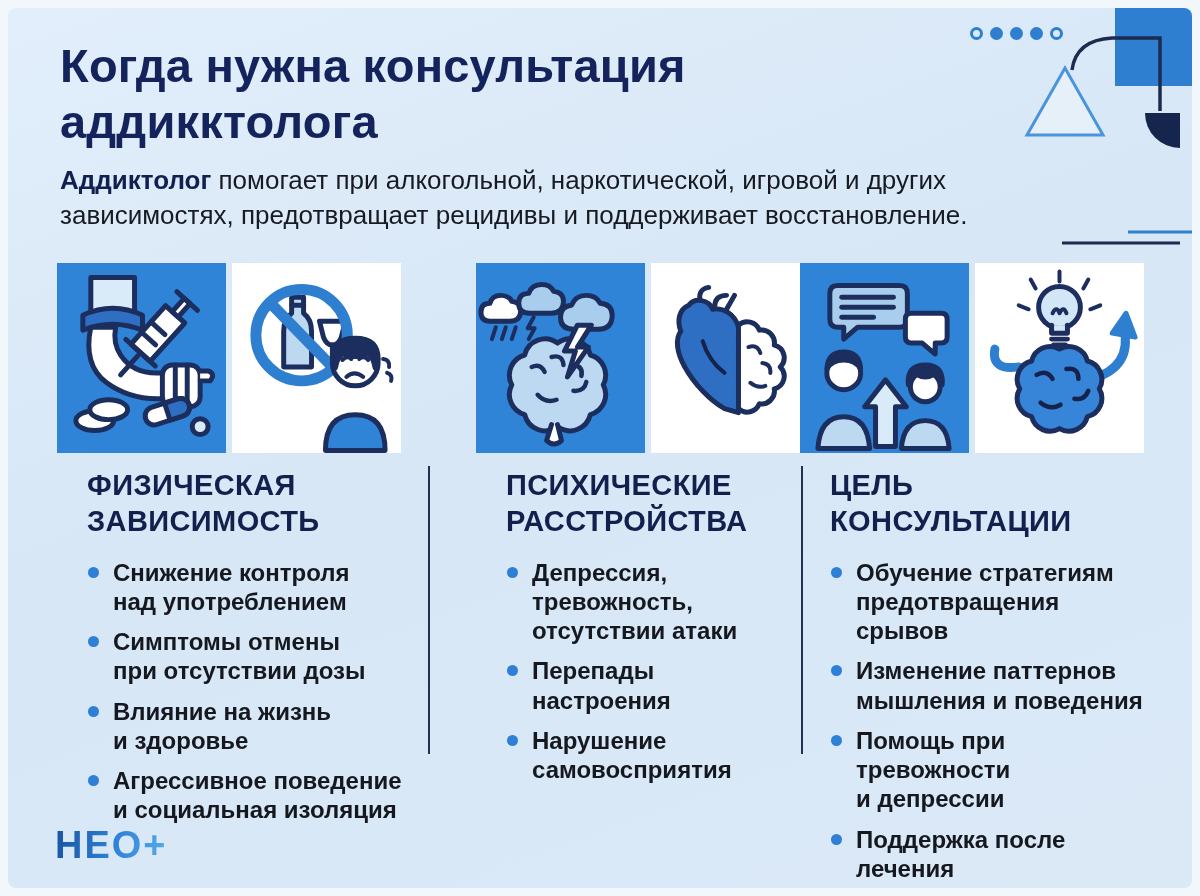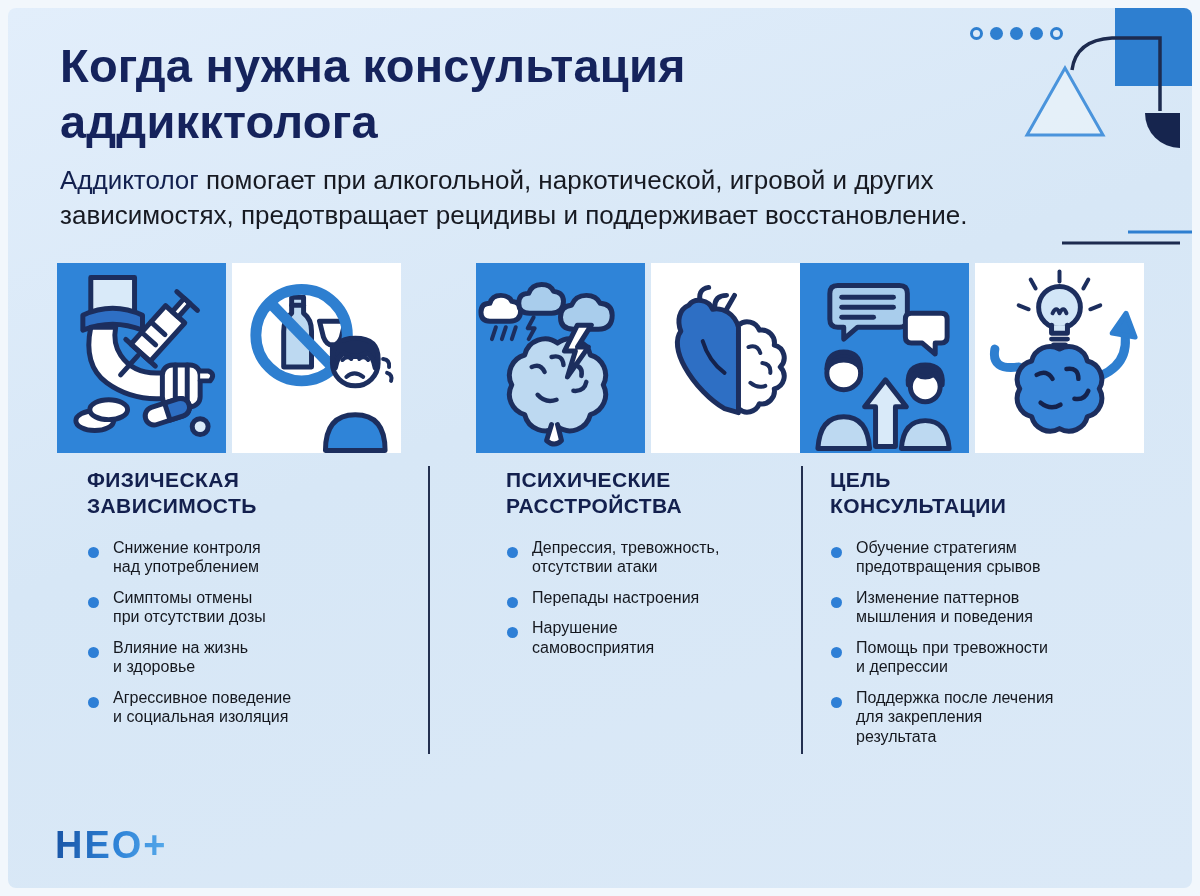--- a/index.html
+++ b/index.html
@@ -14,42 +14,42 @@
 
   .title {
     position:absolute; left:52px; top:30px;
     font-size:47px; line-height:1.19; font-weight:800;
     color:#15235c; white-space:pre-line; letter-spacing:0.2px;
   }
   .intro {
     position:absolute; left:52px; top:155px; width:1095px;
     font-size:26px; line-height:1.33; color:#171a22; white-space:pre-line;
   }
-  .intro b { color:#12204f; font-weight:400; }
+  .intro b { color:#12204f; font-weight:700; }
 
   .col { position:absolute; top:255px; width:346px; }
   .col-1 { left:49px; }
   .col-2 { left:423px;padding-left:45px; }
   .col-3 { left:792px; }
 
   .tiles { display:flex; gap:6px; height:190px; }
   .tile { width:169px; height:190px; flex:0 0 auto; }
   .tile.blue  { background:#2f84d8; }
   .tile.white { background:#ffffff; }
   .tile svg { width:100%; height:100%; display:block; }
 
   .col-heading {
     margin:14px 0 0 30px;
-    font-size:21px; line-height:1.25; font-weight:800;
+    font-size:29px; line-height:1.25; font-weight:800;
     color:#13204e; white-space:pre-line; letter-spacing:0.4px;
   }
   .bullets { list-style:none; margin:18px 0 0 30px; }
   .bullets li {
     position:relative; padding-left:26px; margin-bottom:11px;
-    font-size:16px; line-height:1.22; color:#15181f; white-space:pre-line;
+    font-size:24px; line-height:1.22; color:#15181f; white-space:pre-line;font-weight:bold;
   }
   .bullets li::before {
     content:""; position:absolute; left:1px; top:9px;
     width:11px; height:11px; border-radius:50%; background:#2e7fd6;
   }
 
   .divider {
     position:absolute; top:458px; width:2px; height:288px; background:#233050;
   }
   .divider-1 { left:420px; }

